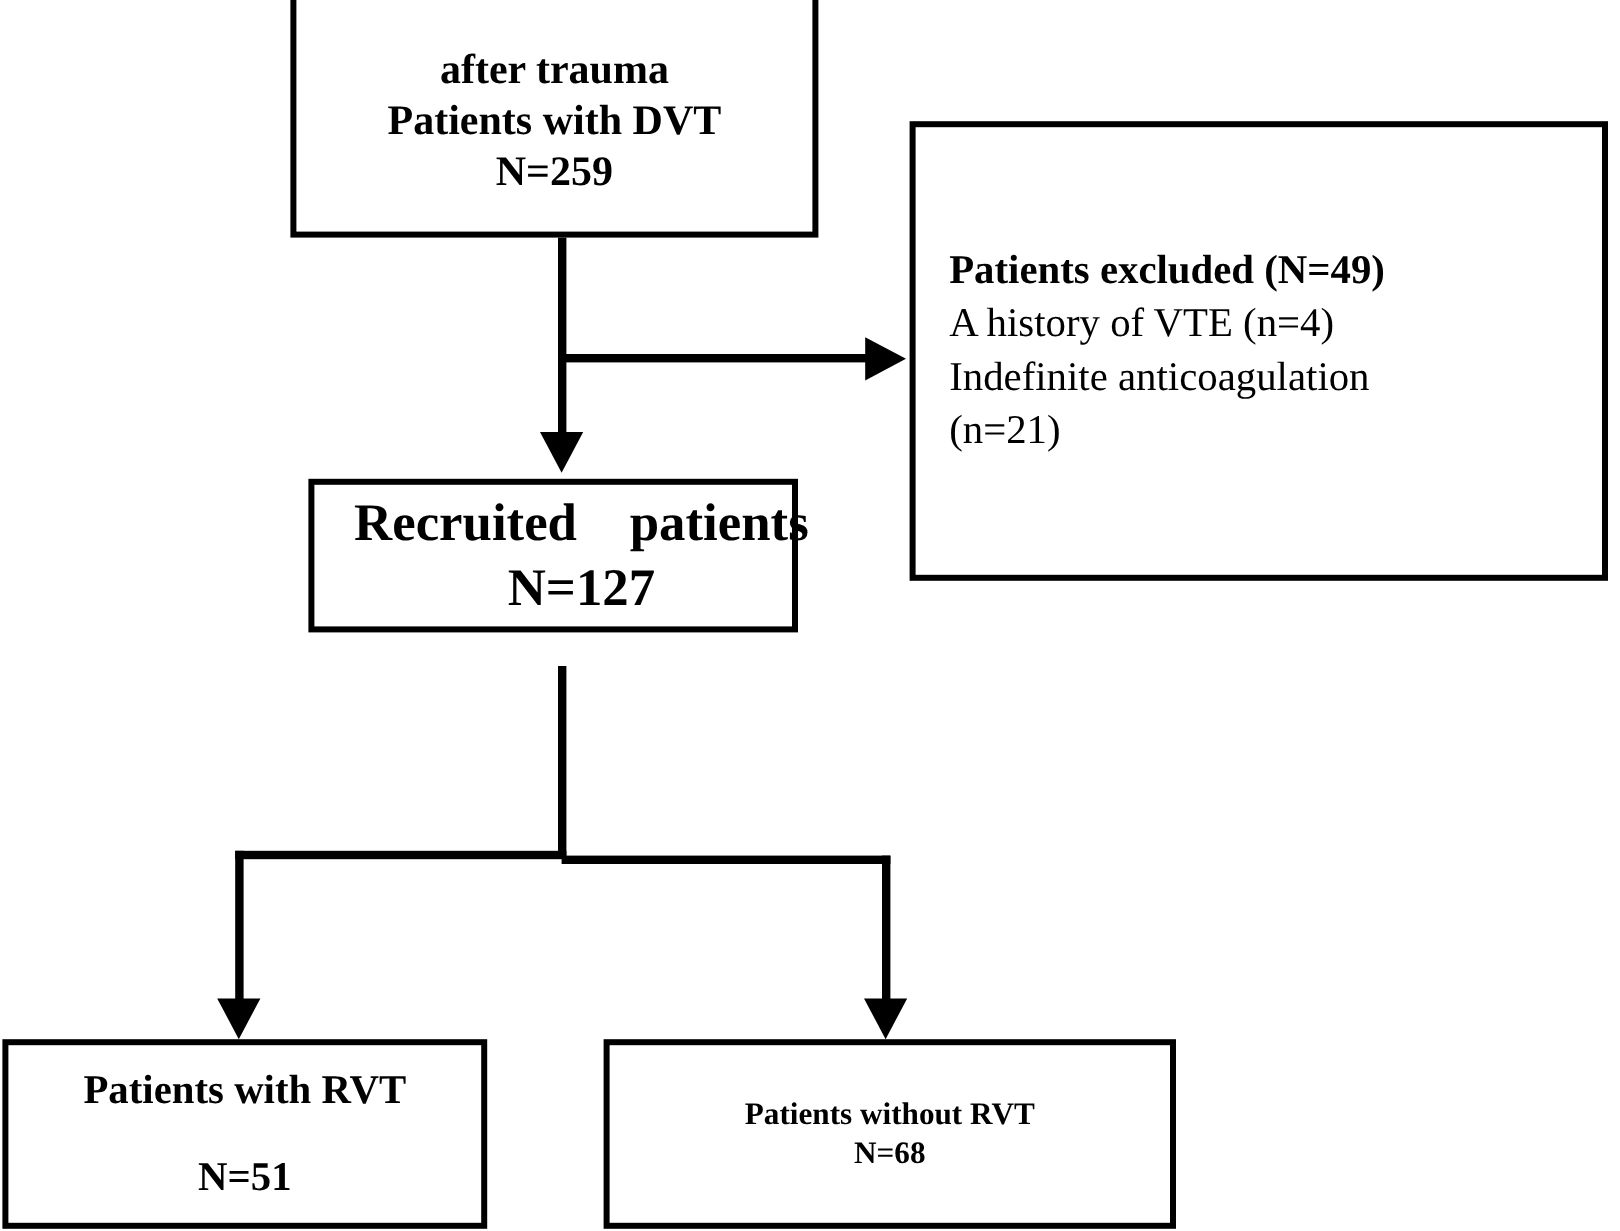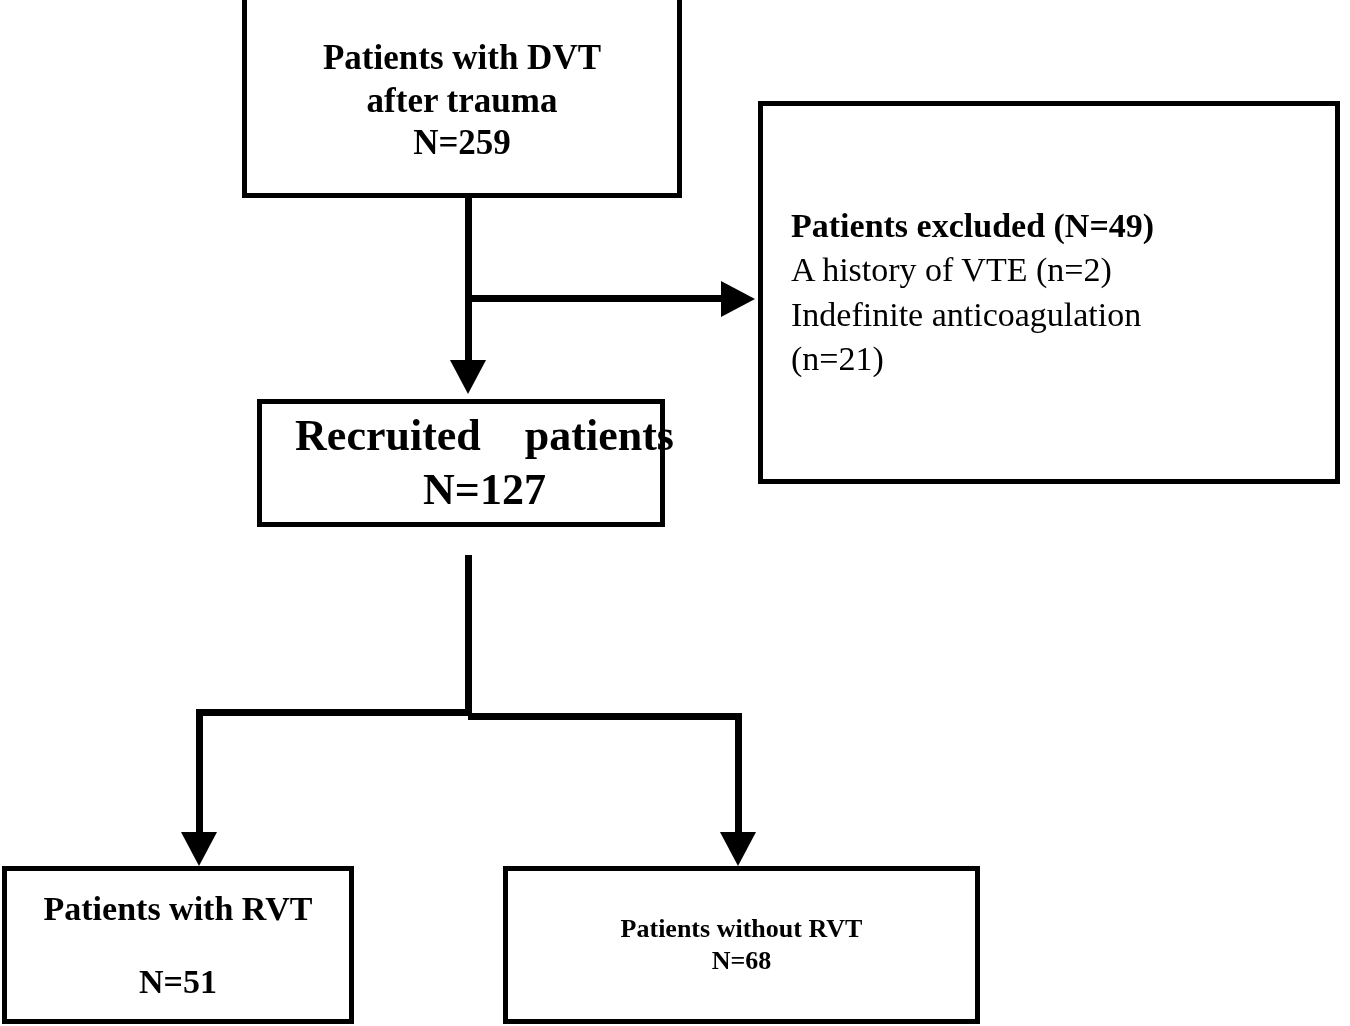--- a/index.html
+++ b/index.html
@@ -66,21 +66,21 @@
     left: 257px;
     top: 399px;
     width: 408px;
     height: 128px;
     font-size: 44px;
     padding-left: 47px;
   }
   #box-rvt-yes {
     left: 2px;
     top: 866px;
-    width: 352px;
+    width: 404px;
     height: 158px;
     font-size: 34px;
     gap: 32px;
   }
   #box-rvt-no {
     left: 503px;
     top: 866px;
     width: 477px;
     height: 158px;
     font-size: 26px;
@@ -131,28 +131,28 @@
   #leg-rvt-no { left: 735px; top: 713px; height: 121px; }
   #arrow-rvt-yes { left: 181px; top: 832px; }
   #arrow-rvt-no { left: 720px; top: 832px; }
 </style>
 </head>
 <body>
 
 <div id="canvas">
 
   <div class="node-box" id="box-source">
+    <span class="node-line bold">after trauma</span>
     <span class="node-line bold">Patients with DVT</span>
-    <span class="node-line bold">after trauma</span>
     <span class="node-line bold">N=259</span>
   </div>
 
   <div class="node-box" id="box-excluded">
     <span class="node-line bold">Patients excluded (N=49)</span>
-    <span class="node-line regular">A history of VTE (n=2)</span>
+    <span class="node-line regular">A history of VTE (n=4)</span>
     <span class="node-line regular">Indefinite anticoagulation</span>
     <span class="node-line regular">(n=21)</span>
   </div>
 
   <div class="node-box" id="box-recruited">
     <span class="node-line bold">Recruited    patients</span>
     <span class="node-line bold">N=127</span>
   </div>
 
   <div class="node-box" id="box-rvt-yes">

